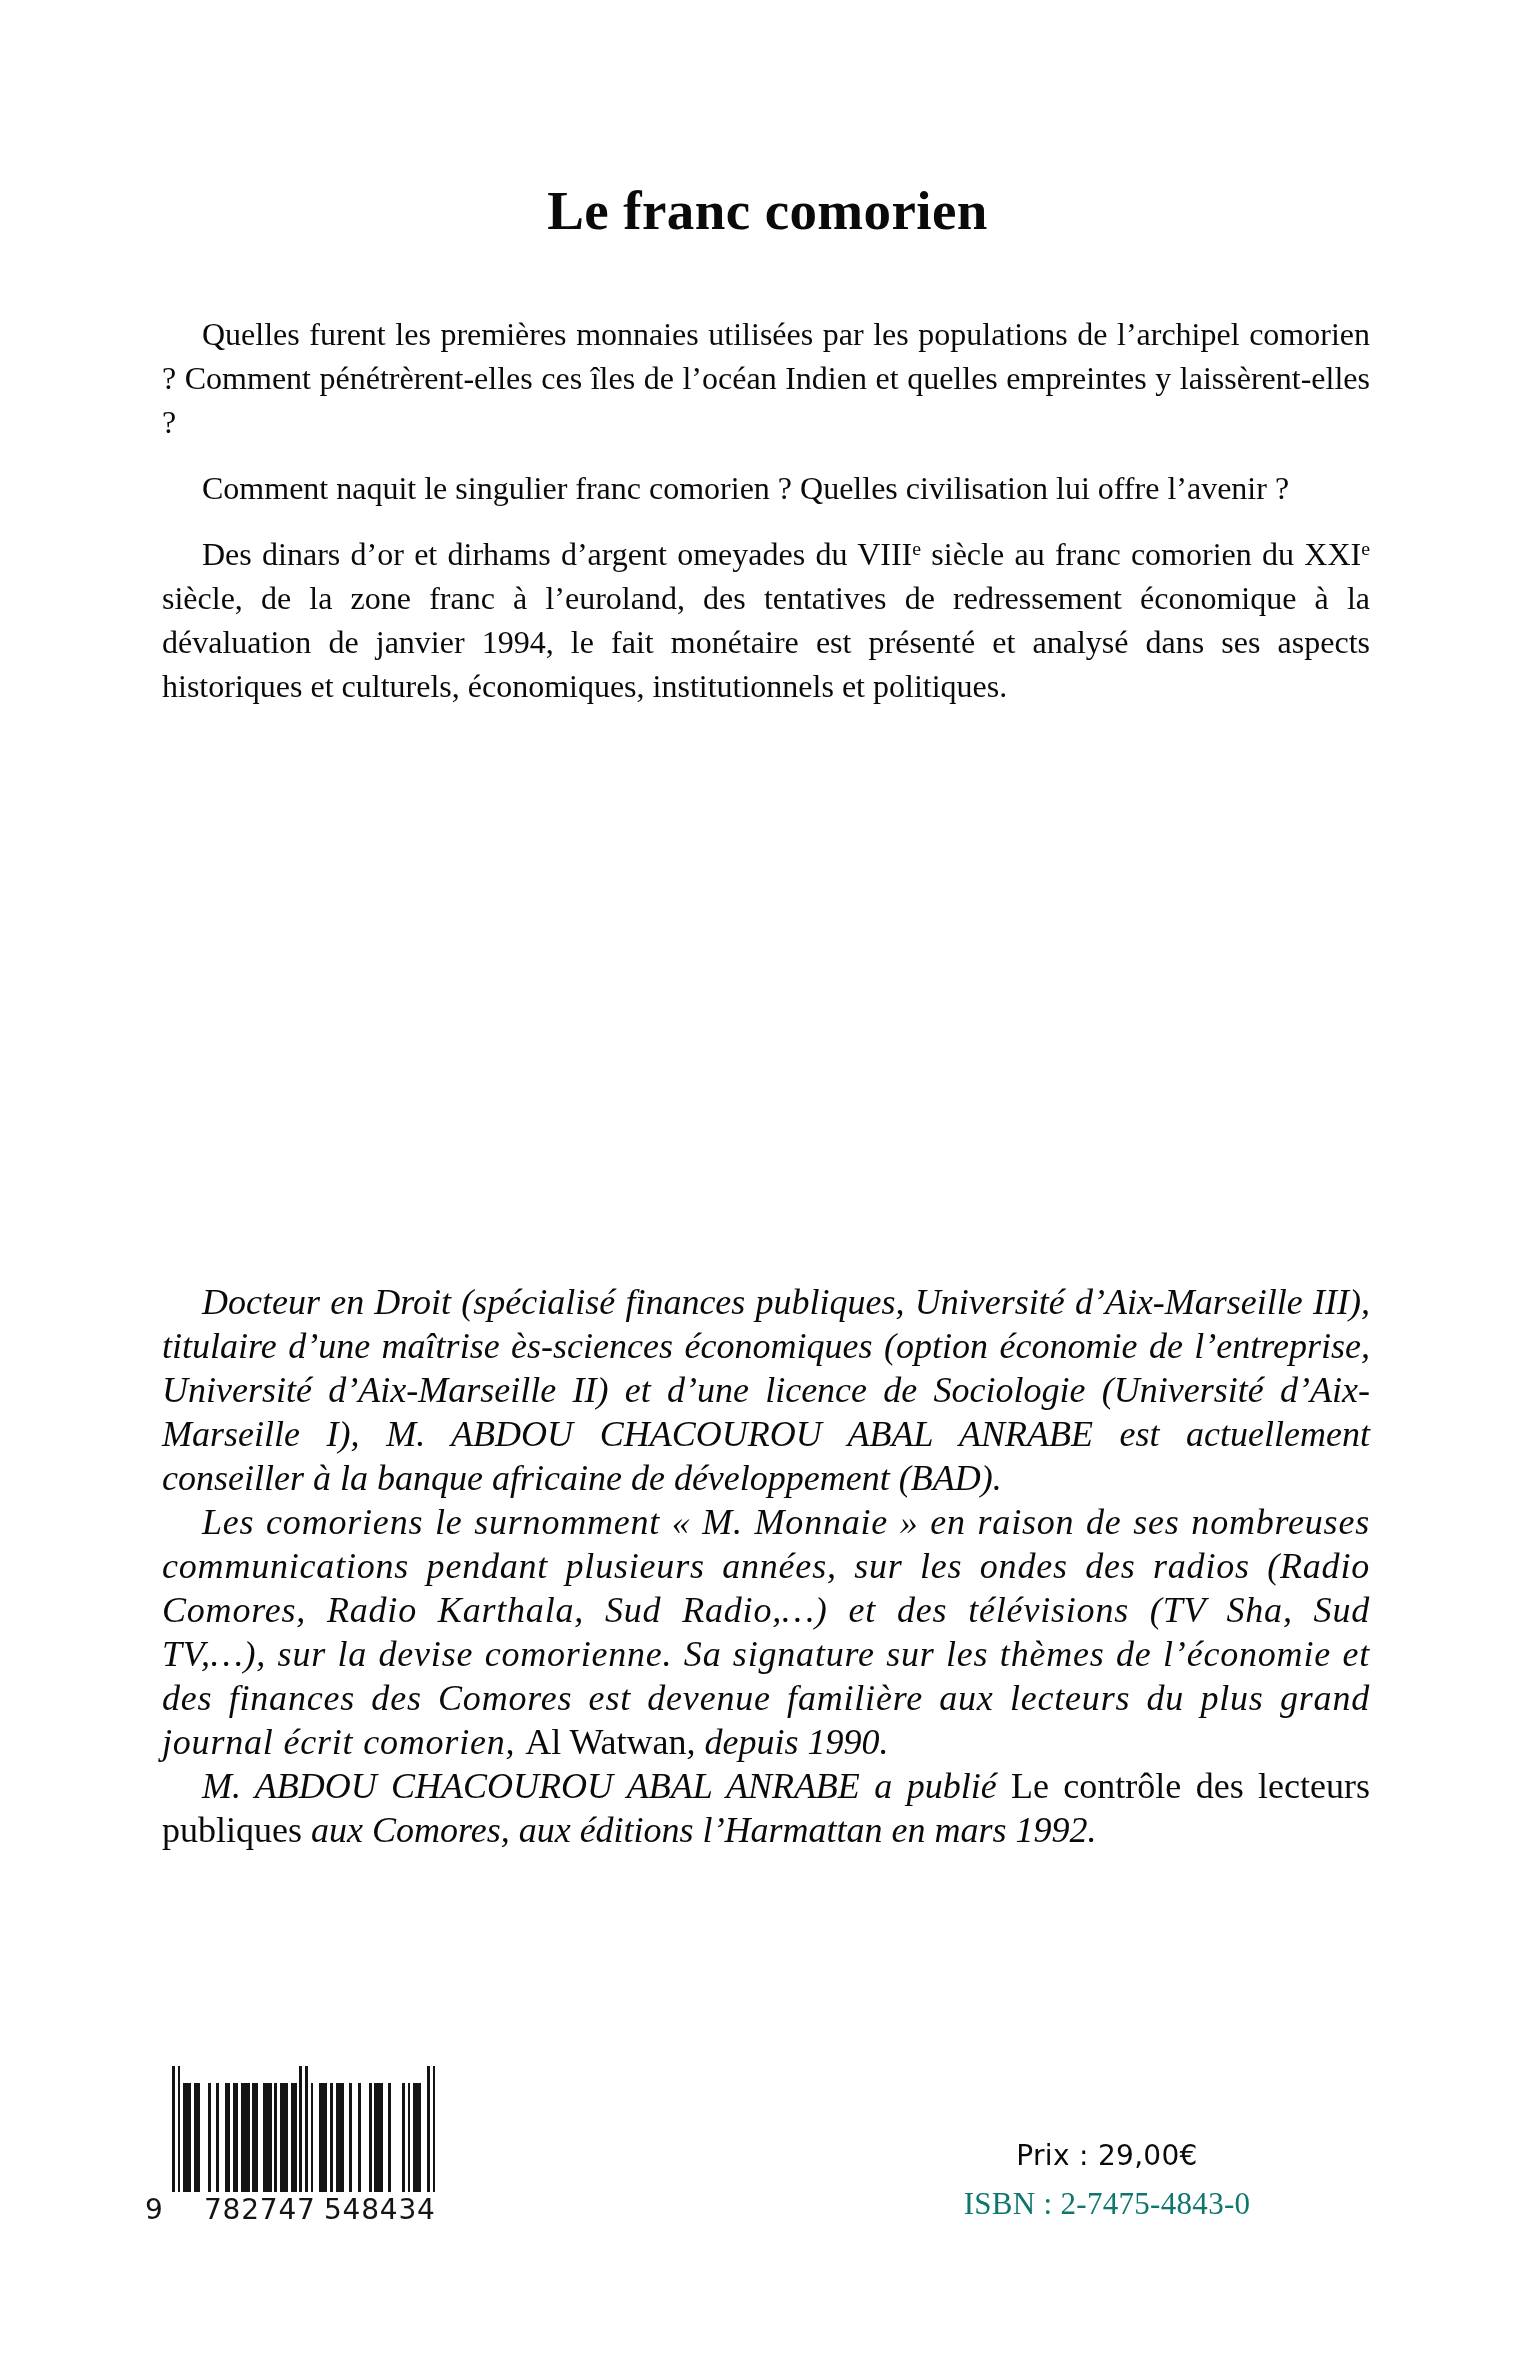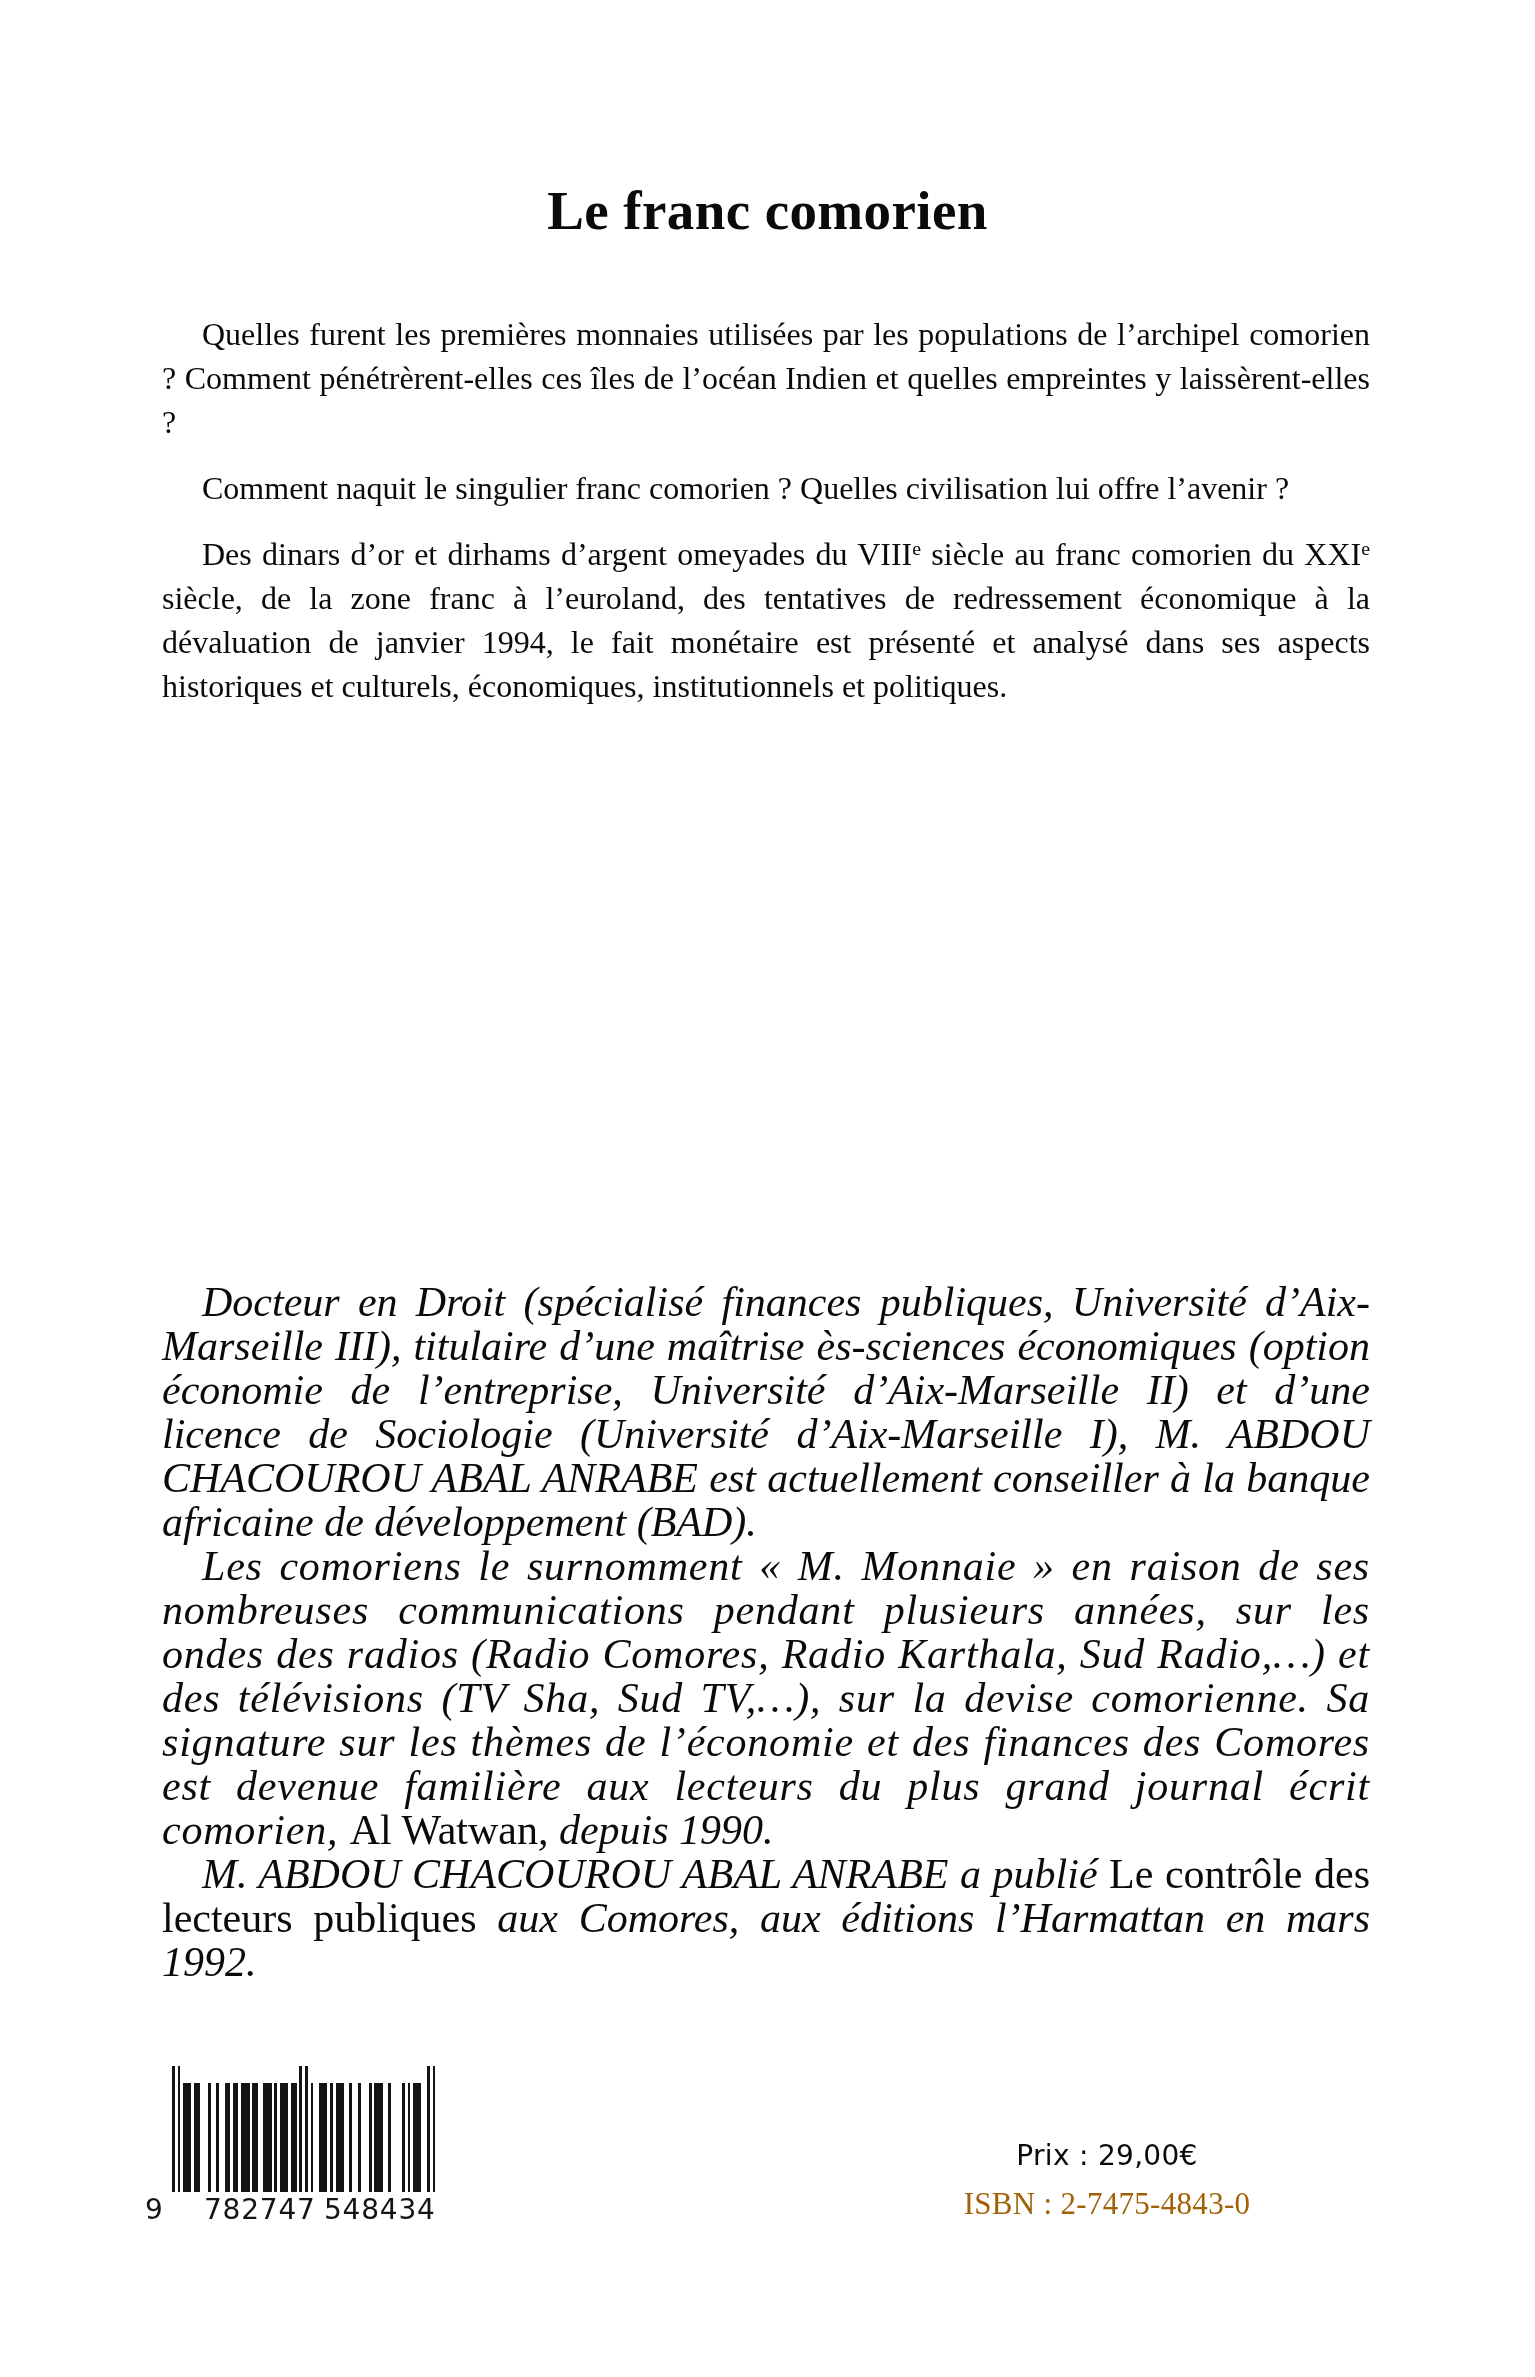--- a/index.html
+++ b/index.html
@@ -66,21 +66,21 @@
 
   
   .bio {
     position: absolute;
     left: 162px;
     top: 1268px;
     width: 1208px;
   }
   .bio-para {
     font-style: italic;
-    font-size: 42px;
+    font-size: 36px;
     line-height: 44px;
     text-align: justify;
     text-indent: 40px;
     margin: 0;
   }
   .bio-para.first { text-indent: 40px; }
   .bio-para .roman {
     font-style: normal;
   }
   .bio-para .wide {
@@ -147,21 +147,21 @@
     letter-spacing: 0.3px;
   }
   .isbn {
     position: absolute;
     left: 847px;
     top: 2174px;
     width: 520px;
     text-align: center;
     font-family: "Liberation Serif", "DejaVu Serif", serif;
     font-size: 31px;
-    color: #a16207;
+    color: #0f766e;
     letter-spacing: 0.3px;
   }
 </style>
 </head>
 <body>
 
 <div class="page">
 
   <h1 class="title">Le franc comorien</h1>
 

